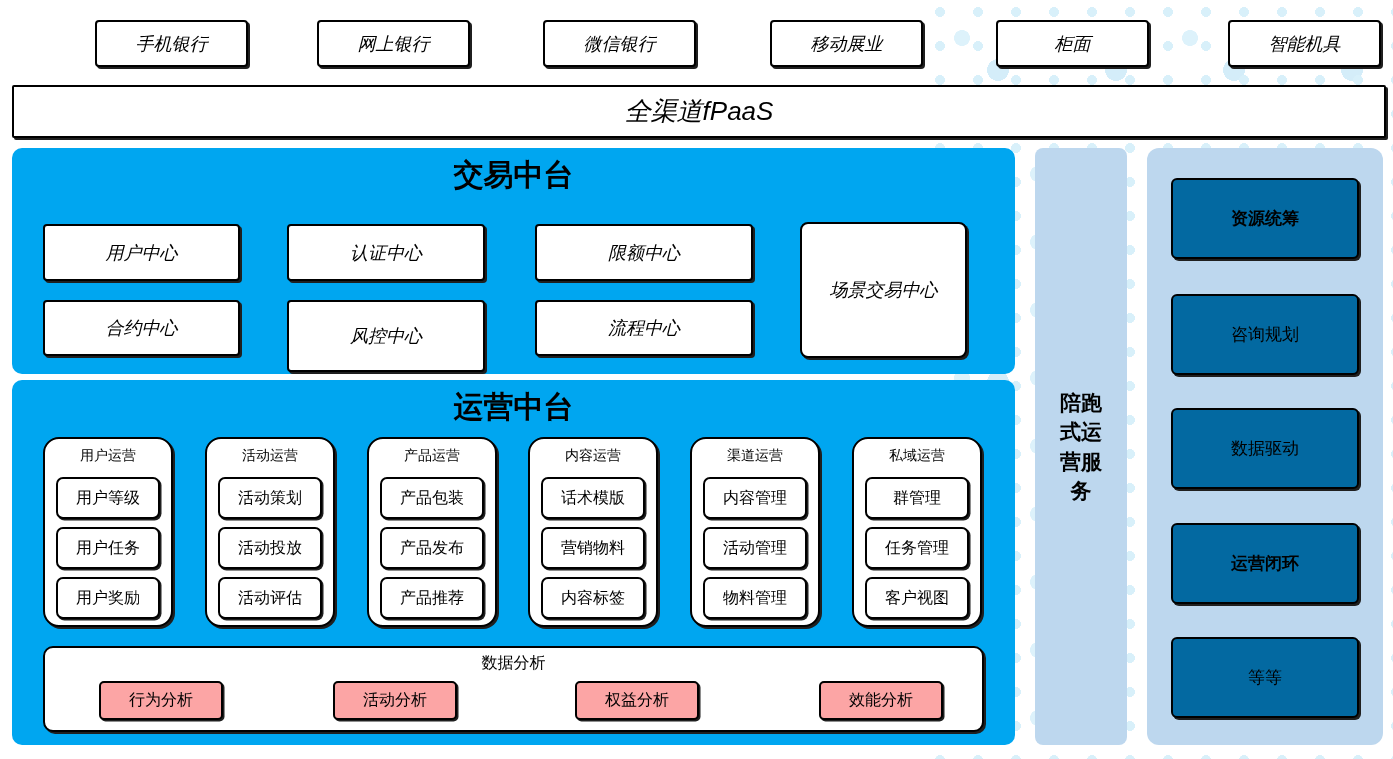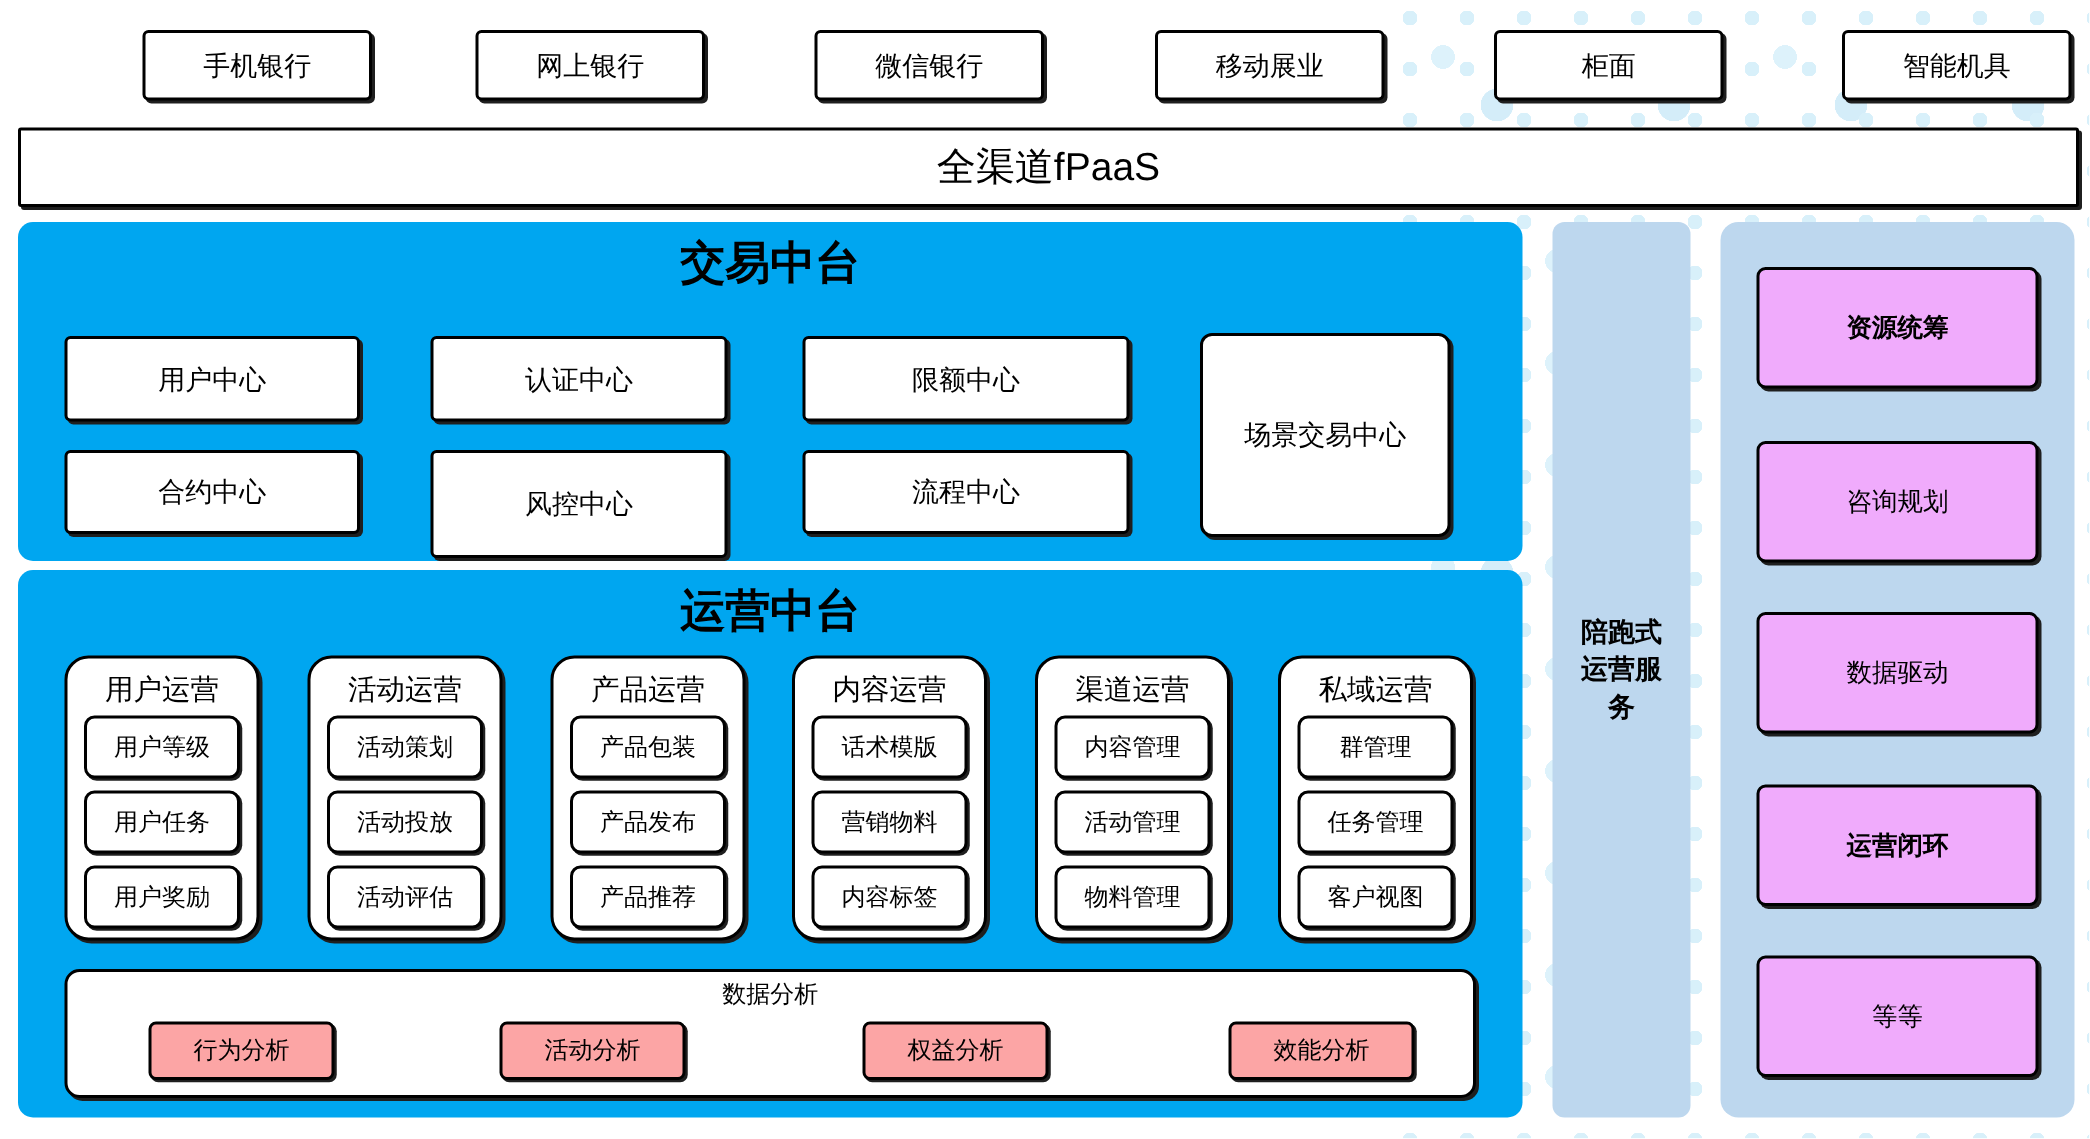--- a/index.html
+++ b/index.html
@@ -23,21 +23,21 @@
     background-position: 2px 2px, 14px 20px, 40px 44px;
   }
 
   .serif-title{font-family:"DejaVu Serif",serif;font-weight:700;}
 
   
   .wbox{
     position:absolute;background:#fff;border:2px solid #000;border-radius:4px;
     box-shadow:2px 2px 0 #1f1f1f;
     display:flex;align-items:center;justify-content:center;
-    font-size:18px;z-index:1;text-align:left;
+    font-size:18px;z-index:1;text-align:left;font-style:italic;
   }
 
   
   .front-label{
     position:absolute;left:3px;top:9px;width:68px;z-index:1;
     font-size:29px;line-height:1.1;text-align:left;
   }
   .chbox{top:20px;height:47px;width:153px;}
 
   
@@ -54,21 +54,21 @@
   }
 
   #transaction-panel{left:12px;top:148px;width:1003px;height:226px;}
   #operation-panel{left:12px;top:380px;width:1003px;height:365px;}
 
   
   .group{
     position:absolute;top:57px;width:130px;height:190px;background:#fff;
     border:2px solid #000;border-radius:16px;box-shadow:2px 2px 0 #1f1f1f;
   }
-  .group-title{position:absolute;left:0;right:0;top:8px;text-align:center;font-size:19px;}
+  .group-title{position:absolute;left:0;right:0;top:8px;text-align:center;font-size:14px;}
   .subbox{
     position:absolute;left:11px;width:104px;height:42px;background:#fff;
     border:2px solid #000;border-radius:7px;box-shadow:1.5px 1.5px 0 #1f1f1f;
     display:flex;align-items:center;justify-content:center;font-size:16px;text-align:center;
   }
   .sub0{top:38px;} .sub1{top:88px;} .sub2{top:138px;}
 
   
   .analysis{
     position:absolute;left:31px;top:266px;width:941px;height:86px;background:#fff;
@@ -81,28 +81,28 @@
     display:flex;align-items:center;justify-content:center;font-size:16px;
   }
 
   
   .accompany-bar{
     position:absolute;left:1035px;top:148px;width:92px;height:597px;z-index:1;
     background:var(--light-blue);border-radius:8px;
     display:flex;align-items:center;justify-content:center;
   }
   .accompany-bar span{
-    display:block;width:54px;font-size:18px;font-weight:700;line-height:1.4;text-align:center;
+    display:block;width:54px;font-size:21px;font-weight:700;line-height:1.4;text-align:center;
   }
   .service-panel{
     position:absolute;left:1147px;top:148px;width:236px;height:597px;z-index:1;
     background:var(--light-blue);border-radius:12px;
   }
   .sbox{
-    position:absolute;left:24px;width:188px;height:81px;background:#f0abfc;
+    position:absolute;left:24px;width:188px;height:81px;background:#0369a1;
     border:2px solid #000;border-radius:6px;box-shadow:2px 2px 0 #1f1f1f;
     display:flex;align-items:center;justify-content:center;font-size:17px;
   }
   .sbox.bold{font-weight:700;}
   .s0{top:30px;} .s1{top:146px;} .s2{top:260px;} .s3{top:375px;} .s4{top:489px;}
 </style>
 </head>
 <body>
 
 <div id="stage">

